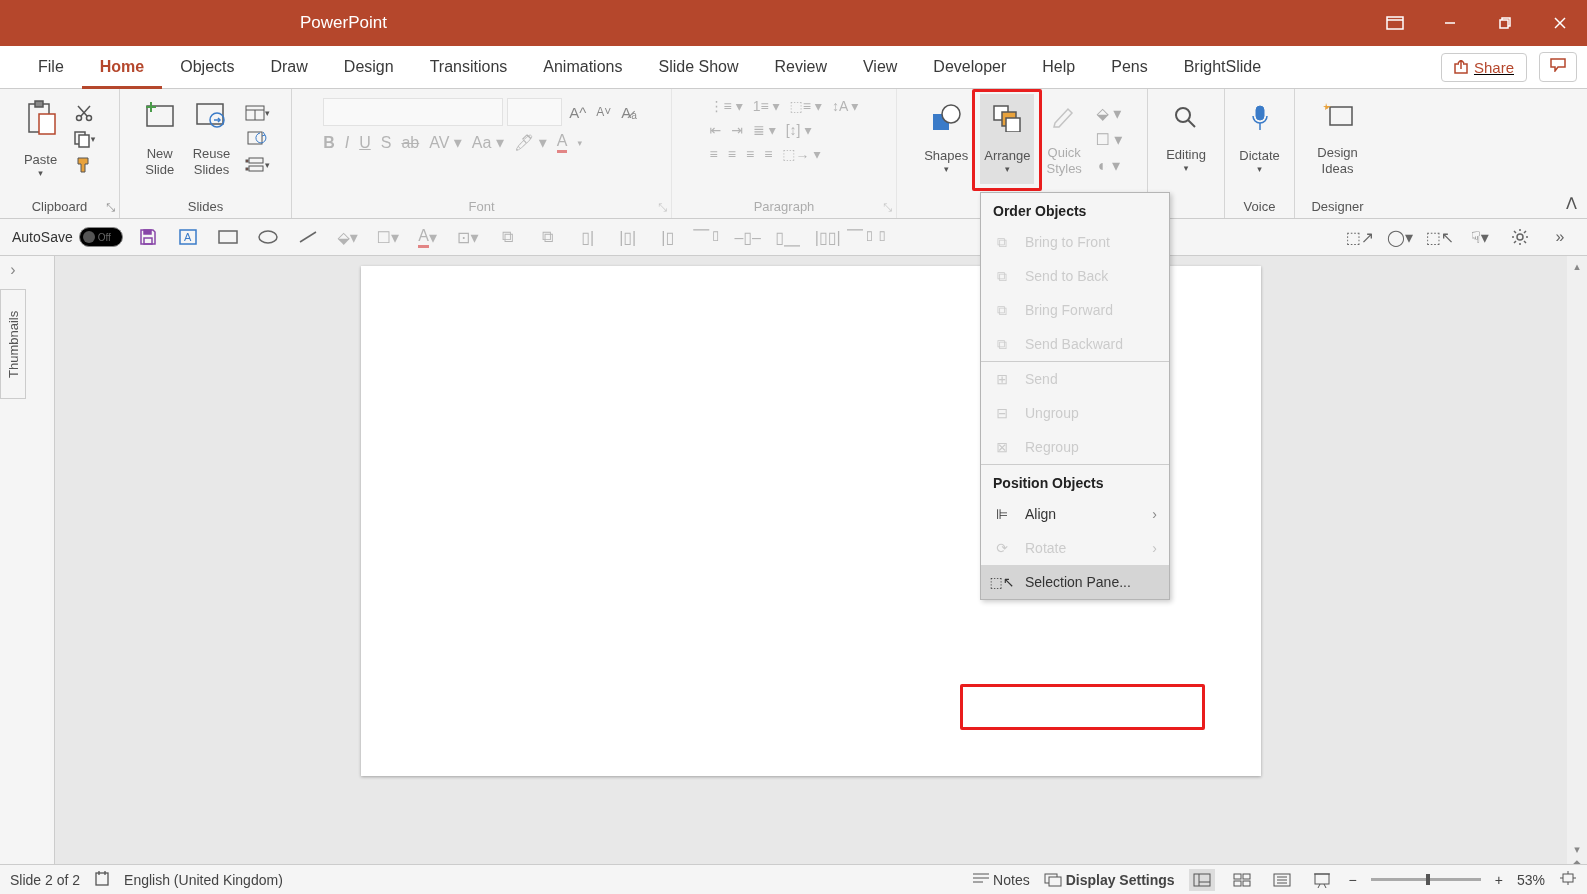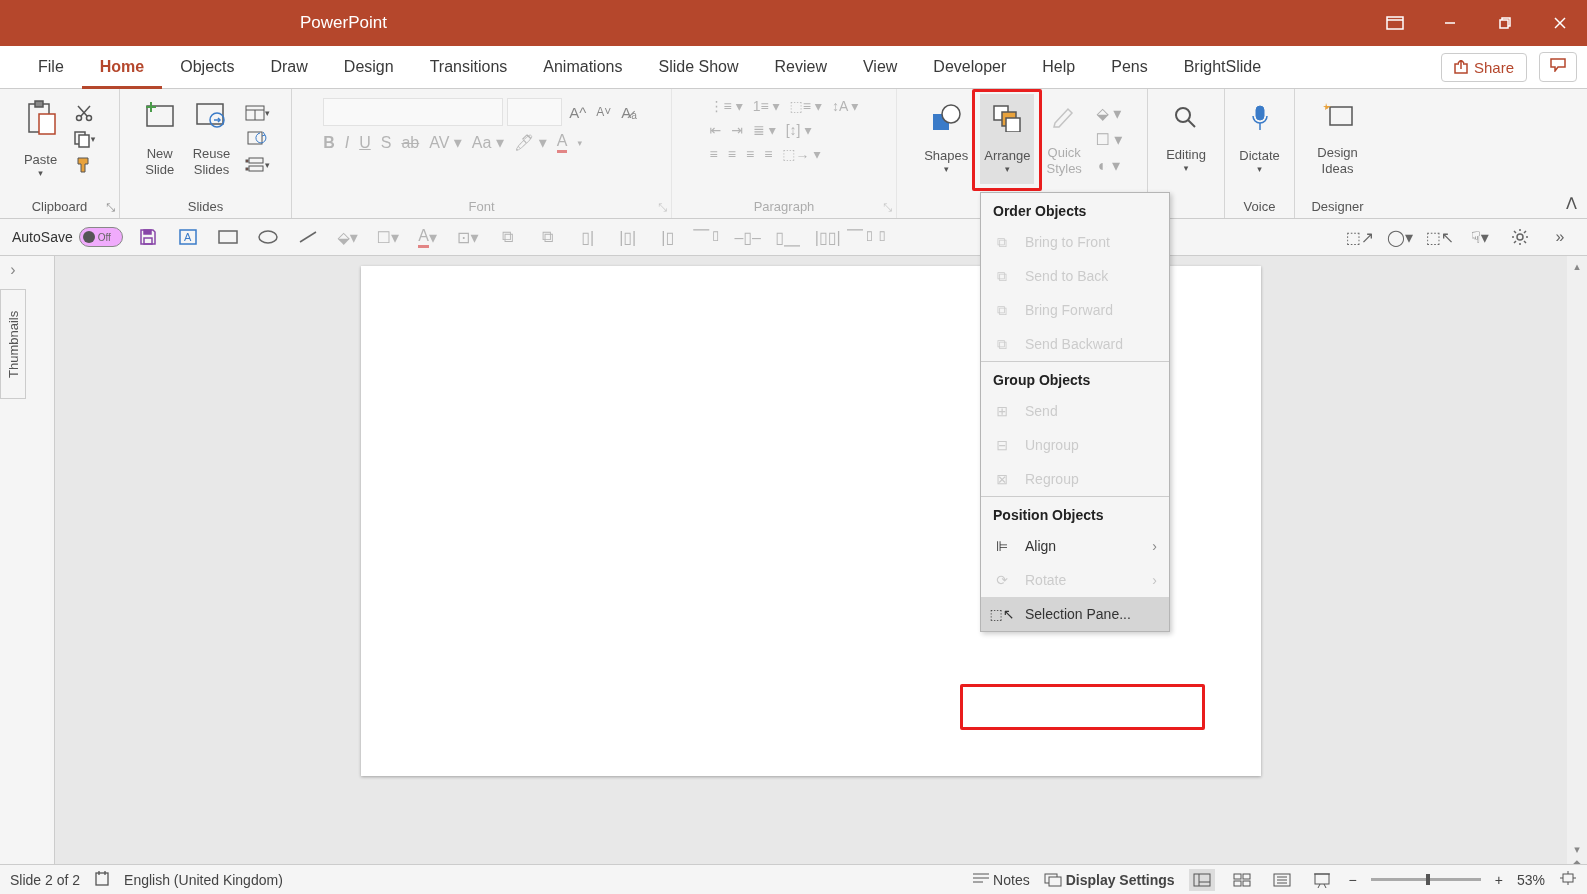--- a/index.html
+++ b/index.html
@@ -10,21 +10,21 @@
 .titlebar-title { position: absolute; left: 300px; font-size: 17px; color: #fff; }
 .search-box { position: absolute; left: 560px; width: 390px; height: 30px; background: #e8b8a6; border-radius: 3px; display: flex; align-items: center; padding: 0 15px; font-size: 16px; color: #8f4631; }
 .search-box svg { margin-right: 20px; }
 .title-controls { position: absolute; right: 0; display: flex; height: 46px; align-items: center; }
 .title-btn { width: 55px; height: 46px; display: flex; align-items: center; justify-content: center; color: white; }
 
 
 .tabs { background: #fff; height: 43px; display: flex; align-items: center; padding-left: 20px; border-bottom: 1px solid #ccc; }
 .tab { padding: 0 18px; height: 43px; display: flex; align-items: center; font-size: 16px; color: #3a3a3a; }
 .tab.active { border-bottom: 3px solid #b5472c; color: #b5472c; font-weight: 600; padding-top: 3px; }
-.tabs-right { position: absolute; right: 10px; display: flex; align-items: center; gap: 12px; }
+.tabs-right { position: absolute; right: 10px; display: flex; align-items: center; gap: 12px; text-decoration: underline; }
 .share-btn { border: 1px solid #ccc; border-radius: 4px; padding: 5px 12px; color: #b5472c; font-size: 15px; display: flex; align-items: center; gap: 6px; }
 .comment-btn { border: 1px solid #ccc; border-radius: 4px; padding: 5px 10px; color: #b5472c; }
 
 
 .ribbon { background: #f5f5f5; height: 130px; display: flex; border-bottom: 1px solid #ccc; position: relative; }
 .ribbon-group { border-right: 1px solid #d5d5d5; padding: 5px 10px 2px; display: flex; flex-direction: column; justify-content: space-between; align-items: center; }
 .group-label { font-size: 13px; color: #555; height: 20px; display: flex; align-items: center; width: 100%; justify-content: center; }
 .group-content { display: flex; align-items: flex-start; gap: 8px; flex: 1; }
 .big-btn { display: flex; flex-direction: column; align-items: center; justify-content: center; font-size: 13px; color: #555; padding: 2px 4px; height: 90px; }
 .big-btn-label { margin-top: 16px; text-align: center; line-height: 1.2; }
@@ -33,21 +33,21 @@
 .font-box { width: 180px; height: 28px; border: 1px solid #ccc; background: #fff; }
 .size-box { width: 55px; height: 28px; border: 1px solid #ccc; background: #fff; }
 .dialog-launcher { font-size: 11px; color: #888; position: absolute; bottom: 4px; right: 4px; }
 .ribbon-collapse { position: absolute; right: 10px; bottom: 5px; color: #555; }
 .disabled { opacity: 0.45; }
 .arrange-highlight { border: 3px solid #e91d1d; border-radius: 2px; position: absolute; pointer-events: none; }
 
 
 .qat { background: #f5f5f5; height: 37px; display: flex; align-items: center; padding: 0 12px; gap: 10px; border-bottom: 1px solid #ccc; }
 .autosave { display: flex; align-items: center; gap: 6px; font-size: 14px; color: #333; }
-.toggle { width: 44px; height: 20px; border: 1px solid #888; border-radius: 10px; display: flex; align-items: center; padding: 0 3px; font-size: 10px; color: #666; background: #f0abfc; justify-content: flex-start; gap: 3px; }
+.toggle { width: 44px; height: 20px; border: 1px solid #888; border-radius: 10px; display: flex; align-items: center; padding: 0 3px; font-size: 10px; color: #666; background: #000000; justify-content: flex-start; gap: 3px; }
 .toggle-knob { width: 12px; height: 12px; background: #555; border-radius: 50%; }
 .qat-icon { width: 30px; height: 28px; display: flex; align-items: center; justify-content: center; color: #666; }
 
 
 .workspace { display: flex; height: 630px; background: #e8e8e8; }
 .thumbnails-tab { width: 26px; writing-mode: vertical-rl; transform: rotate(180deg); display: flex; align-items: center; justify-content: center; font-size: 13px; color: #555; background: #f5f5f5; border: 1px solid #ccc; padding: 10px 0; height: 110px; margin-top: 10px; }
 .thumb-chevron { width: 26px; text-align: center; color: #888; padding-top: 5px; }
 .canvas-area { flex: 1; display: flex; justify-content: center; align-items: flex-start; padding-top: 10px; position: relative; }
 .slide { width: 900px; height: 510px; background: #fff; box-shadow: 0 1px 3px rgba(0,0,0,0.3); }
 .scrollbar-v { width: 20px; background: #f0f0f0; display: flex; flex-direction: column; justify-content: space-between; align-items: center; padding: 4px 0; color: #888; font-size: 11px; }
@@ -466,21 +466,20 @@
     </div>
   <div class="dropdown-item disabled">
       <span class="dd-icon">⧉</span>
       <span>Bring Forward</span>
     </div>
   <div class="dropdown-item disabled">
       <span class="dd-icon">⧉</span>
       <span>Send Backward</span>
     </div>
   <div class="dropdown-sep"></div>
-  <div class="dropdown-header">Group Objects</div>
   <div class="dropdown-item disabled">
       <span class="dd-icon">⊞</span>
       <span>Send</span>
     </div>
   <div class="dropdown-item disabled">
       <span class="dd-icon">⊟</span>
       <span>Ungroup</span>
     </div>
   <div class="dropdown-item disabled">
       <span class="dd-icon">⊠</span>

